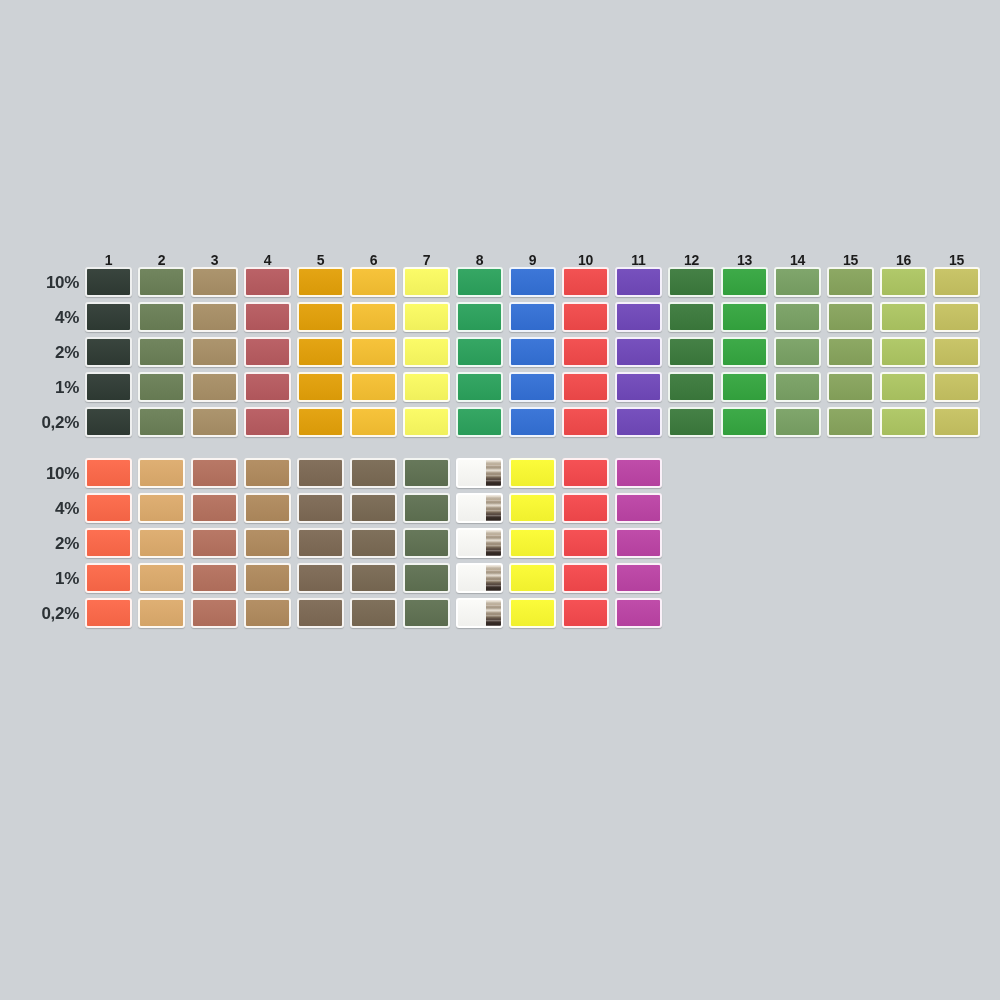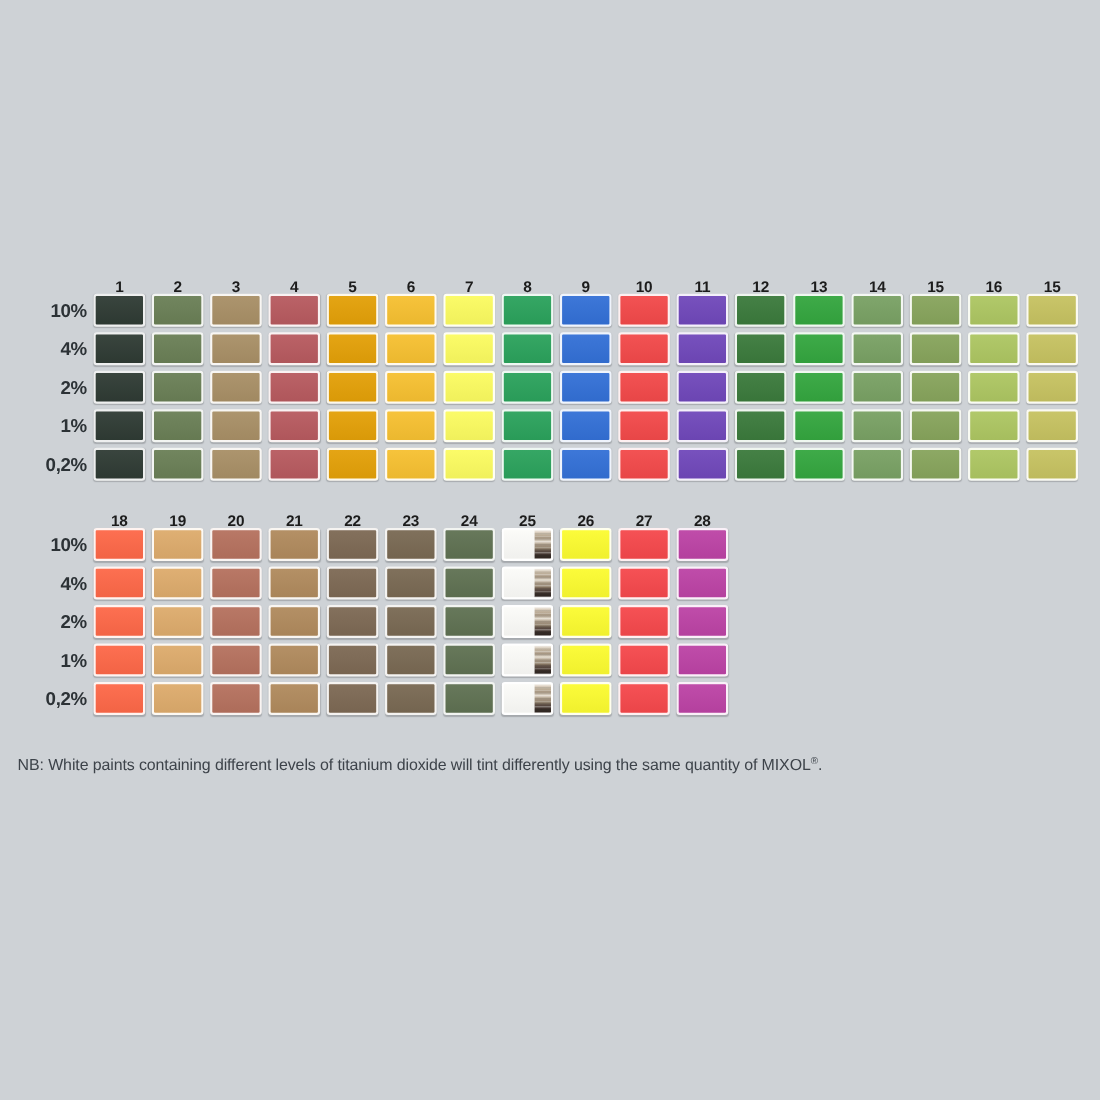--- a/index.html
+++ b/index.html
@@ -264,33 +264,20 @@
           <div class="swatch" title="13 / 0,2%" style="background-color: rgb(52, 166, 63);"></div>
           <div class="swatch" title="14 / 0,2%" style="background-color: rgb(121, 161, 100);"></div>
           <div class="swatch" title="15 / 0,2%" style="background-color: rgb(135, 164, 92);"></div>
           <div class="swatch" title="16 / 0,2%" style="background-color: rgb(173, 198, 98);"></div>
           <div class="swatch" title="17 / 0,2%" style="background-color: rgb(198, 194, 97);"></div>
         </div>
       </div>
   </div>
 
   <div class="grid-block" id="grid-2">
-    <div class="header-row">
-        <div class="col-number">18</div>
-        <div class="col-number">19</div>
-        <div class="col-number">20</div>
-        <div class="col-number">21</div>
-        <div class="col-number">22</div>
-        <div class="col-number">23</div>
-        <div class="col-number">24</div>
-        <div class="col-number">25</div>
-        <div class="col-number">26</div>
-        <div class="col-number">27</div>
-        <div class="col-number">28</div>
-      </div>
     <div class="rows">
         <div class="swatch-row">
           <div class="row-label">10%</div>
           <div class="swatch" title="18 / 10%" style="background-color: rgb(253, 104, 72);"></div>
           <div class="swatch" title="19 / 10%" style="background-color: rgb(221, 171, 108);"></div>
           <div class="swatch" title="20 / 10%" style="background-color: rgb(181, 113, 94);"></div>
           <div class="swatch" title="21 / 10%" style="background-color: rgb(176, 138, 93);"></div>
           <div class="swatch" title="22 / 10%" style="background-color: rgb(125, 105, 84);"></div>
           <div class="swatch" title="23 / 10%" style="background-color: rgb(121, 105, 83);"></div>
           <div class="swatch" title="24 / 10%" style="background-color: rgb(95, 113, 82);"></div>
@@ -362,16 +349,15 @@
             <span class="texture-strip"></span>
           </div>
           <div class="swatch" title="26 / 0,2%" style="background-color: rgb(251, 251, 48);"></div>
           <div class="swatch" title="27 / 0,2%" style="background-color: rgb(245, 72, 76);"></div>
           <div class="swatch" title="28 / 0,2%" style="background-color: rgb(188, 67, 165);"></div>
         </div>
       </div>
   </div>
 
   <div id="footnotes">
-      <div class="footnote-line"><span>NB: White paints containing different levels of titanium dioxide will tint differently using the same quantity of MIXOL</span><sup>®</sup><span>.</span></div>
     </div>
 
 </div>
 
 </body></html>

